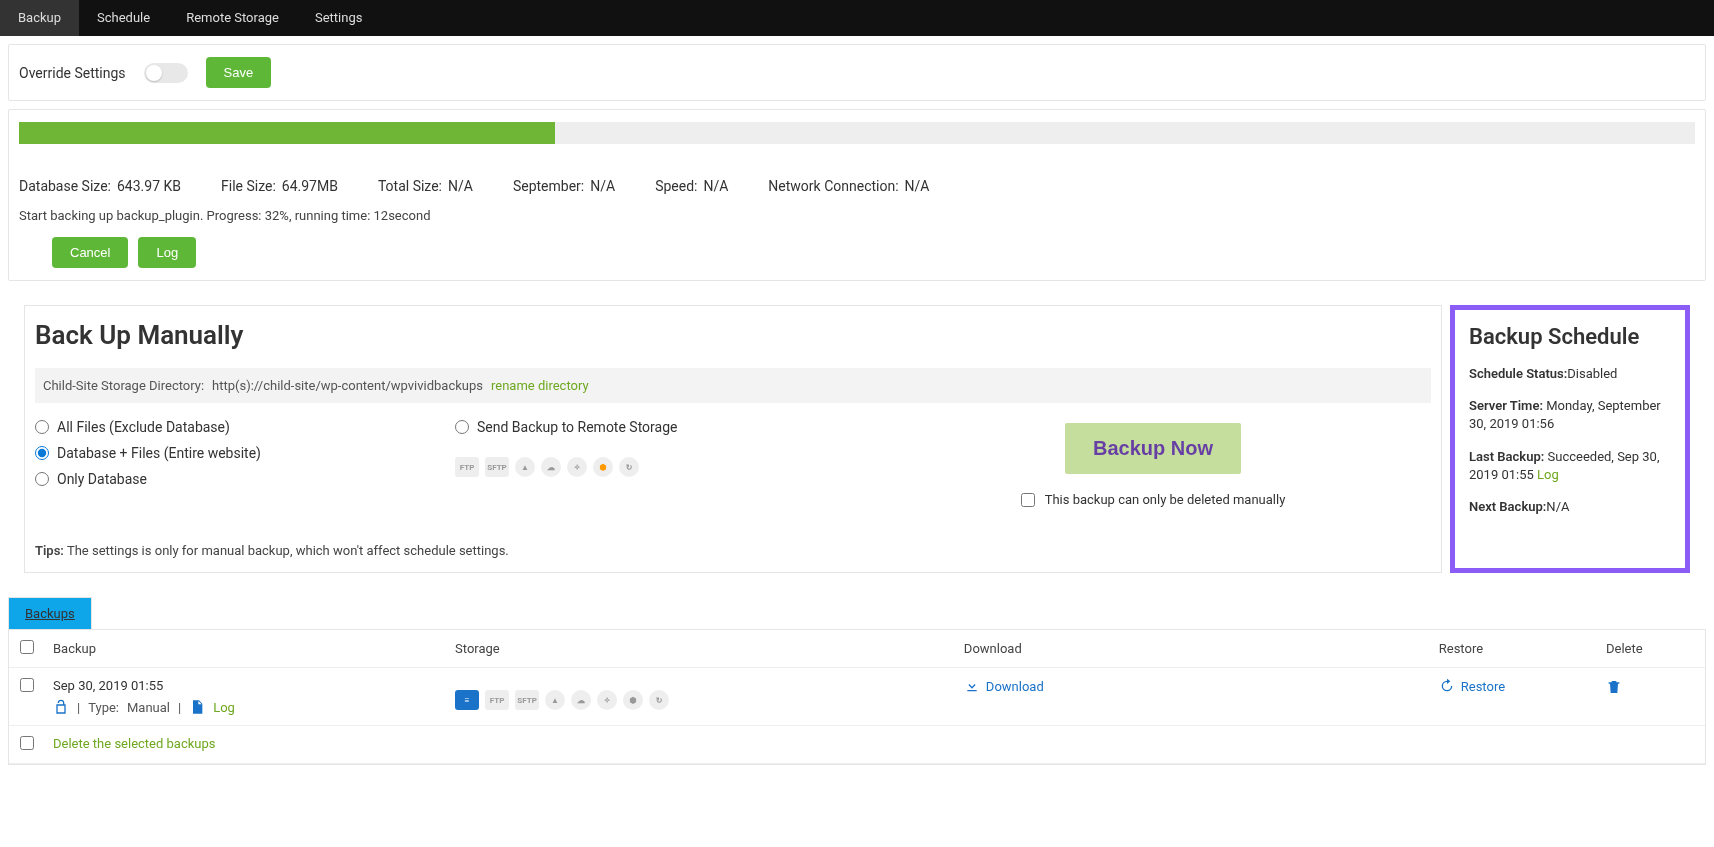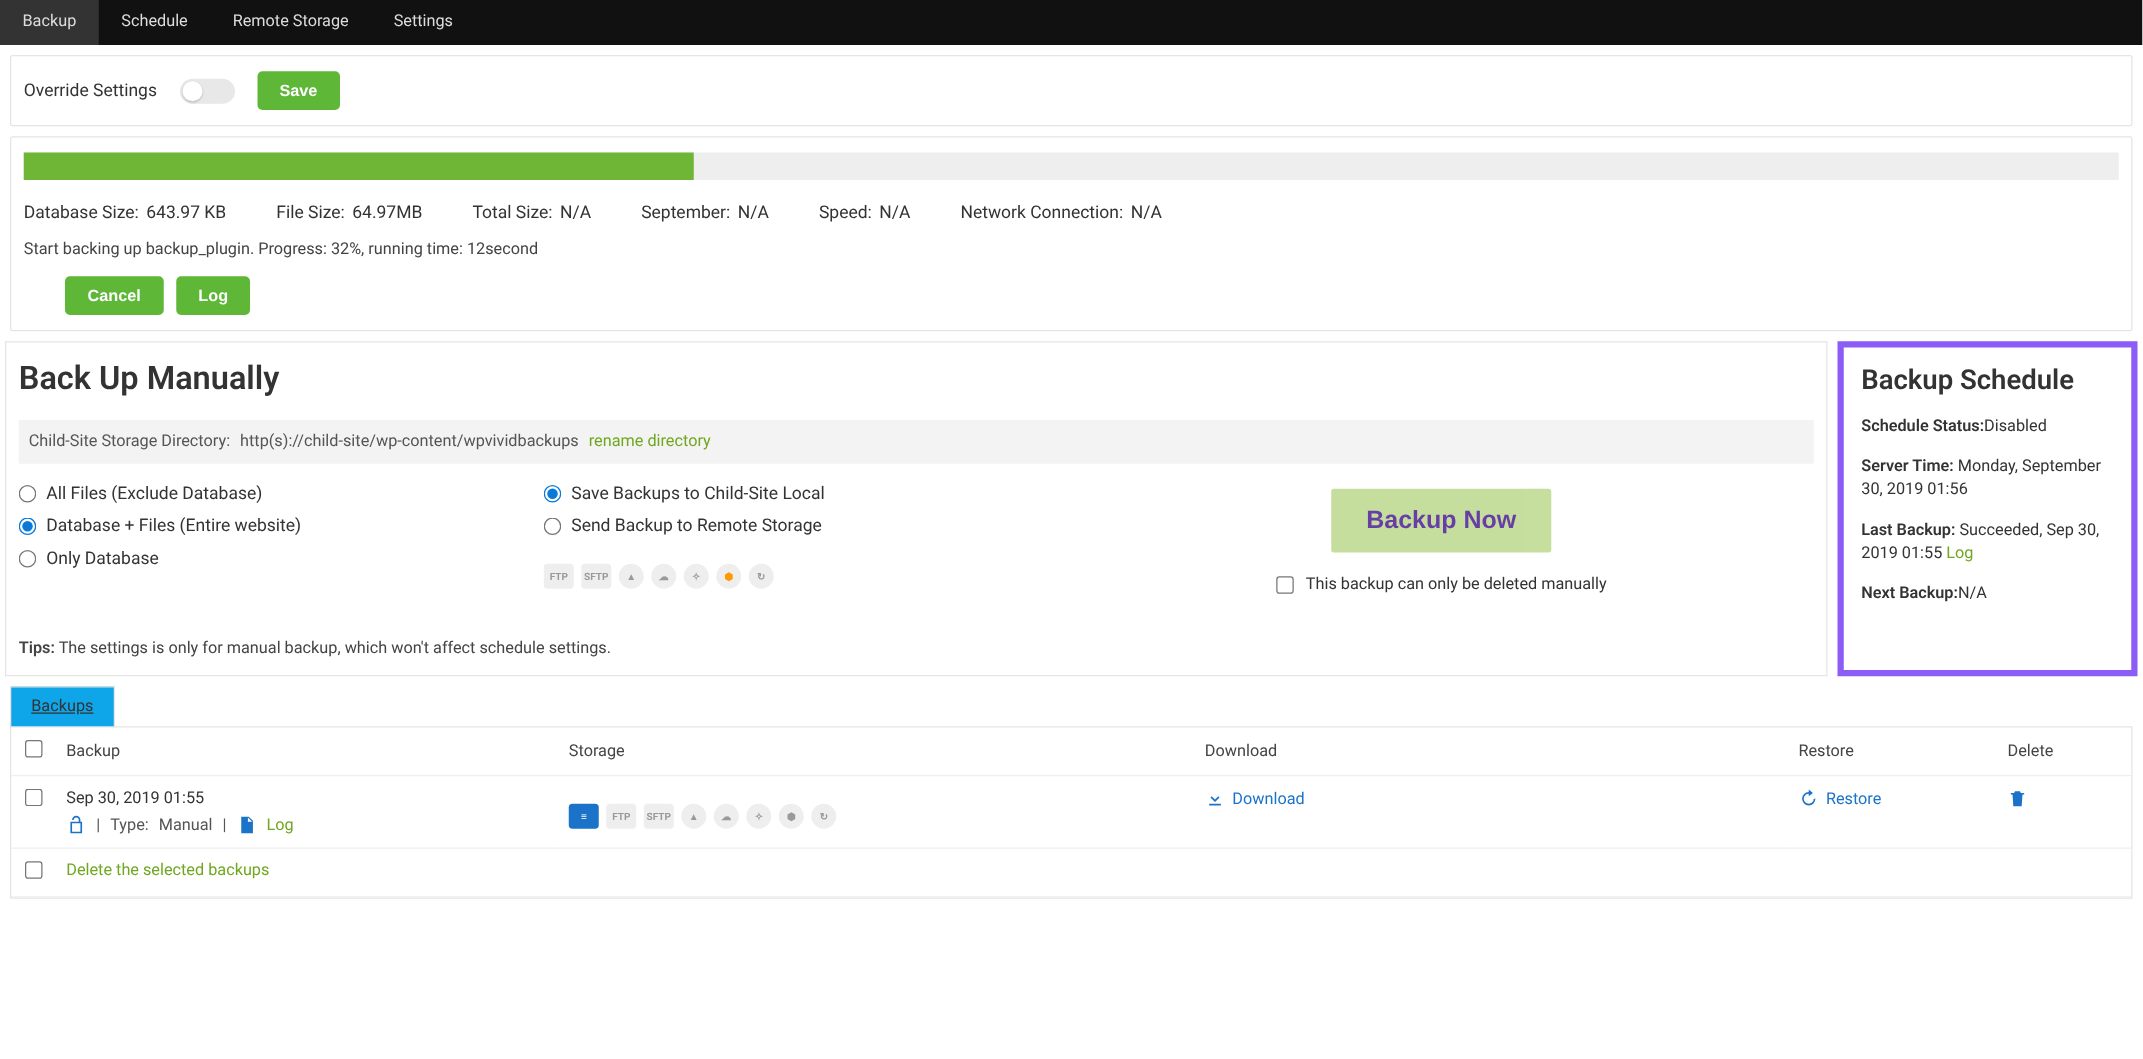--- a/index.html
+++ b/index.html
@@ -5,29 +5,29 @@
 * { box-sizing: border-box; margin: 0; padding: 0; }
 body { font-family: -apple-system, BlinkMacSystemFont, "Segoe UI", Roboto, Arial, sans-serif; font-size: 14px; color: #333; background: #fff; }
 .topnav { background: #111; height: 36px; display: flex; }
 .topnav .tab { color: #ddd; padding: 0 18px; line-height: 36px; cursor: pointer; font-size: 13px; }
 .topnav .tab.active { background: #333; }
 .panel { border: 1px solid #e5e5e5; margin: 8px; padding: 12px 10px; border-radius: 2px; }
 .override-row { display: flex; align-items: center; gap: 18px; }
 .override-label { font-size: 14px; }
 .toggle { width: 44px; height: 20px; background: #e8e8e8; border-radius: 10px; position: relative; cursor: pointer; }
 .toggle .knob { width: 16px; height: 16px; background: #fff; border-radius: 50%; position: absolute; top: 2px; left: 2px; box-shadow: 0 1px 2px rgba(0,0,0,.2); }
-.btn-green { background: #5fb738; color: #fff; border: none; padding: 8px 18px; border-radius: 4px; cursor: pointer; font-size: 13px; font-weight: bold; }
+.btn-green { background: #5fb738; color: #fff; border: none; padding: 8px 18px; border-radius: 4px; cursor: pointer; font-size: 13px; }
 .btn-green-lt { background: #bcd98e; opacity:.85; color: #4c1d95; border: none; padding: 14px 28px; border-radius: 2px; cursor: pointer; font-size: 20px; font-weight: 600; }
 .progress-outer { background: #eee; height: 22px; width: 100%; }
 .progress-inner { background: #6fb536; height: 100%; width: 32%; }
-.stats-row { display: flex; gap: 40px; margin-top: 18px; font-size: 14px; color:#333; }
+.stats-row { display: flex; gap: 40px; margin-top: 34px; font-size: 14px; color:#333; }
 .stats-row .pair span:first-child { margin-right: 6px; }
 .status-line { margin-top: 14px; font-size: 13px; color:#444; }
 .btn-row { margin-top: 14px; display: flex; gap: 10px; margin-left: 33px; }
-.main-flex { display: flex; gap: 8px; margin: 4px; border-radius: 22px; }
+.main-flex { display: flex; gap: 8px; margin: 24px; border-radius: 22px; }
 .left-card { flex: 1; border: 1px solid #e5e5e5; padding: 14px 10px 10px; }
 .right-card { width: 240px; border: 5px solid #8b5cf6; padding: 14px 14px 10px; }
 .h-title { font-size: 26px; font-weight: 600; color:#333; margin-bottom: 18px; }
 .h-title-sm { font-size: 22px; font-weight: 600; color:#333; margin-bottom: 16px; }
 .dir-bar { background: #f3f3f3; padding: 10px 8px; font-size: 13px; color:#555; display:flex; gap:8px; align-items:center; }
 .dir-bar a { color:#6fa820; text-decoration:none; }
 .options-row { display: flex; margin-top: 16px; gap: 40px; }
 .radio-col { display: flex; flex-direction: column; gap: 10px; min-width: 380px; }
 .radio-item { display: flex; align-items: center; gap: 8px; font-size: 14px; }
 .radio-item input { accent-color: #0a7ad8; width:14px; height:14px; }
@@ -113,24 +113,20 @@
             <input type="radio" name="what" checked="" style="">
             <span>Database + Files (Entire website)</span>
           </label>
         <label class="radio-item">
             <input type="radio" name="what" style="">
             <span>Only Database</span>
           </label>
       </div>
       <div class="radio-col">
         <label class="radio-item">
-            <input type="radio" name="where" checked="" style="">
-            <span>Save Backups to Child-Site Local</span>
-          </label>
-        <label class="radio-item">
             <input type="radio" name="where" style="">
             <span>Send Backup to Remote Storage</span>
           </label>
         <div class="storage-icons">
           <span class="sicon">FTP</span>
           <span class="sicon">SFTP</span>
           <span class="sicon circle">▲</span>
           <span class="sicon circle">☁</span>
           <span class="sicon circle">✧</span>
           <span class="sicon circle" style="color:#f90">⬢</span>

